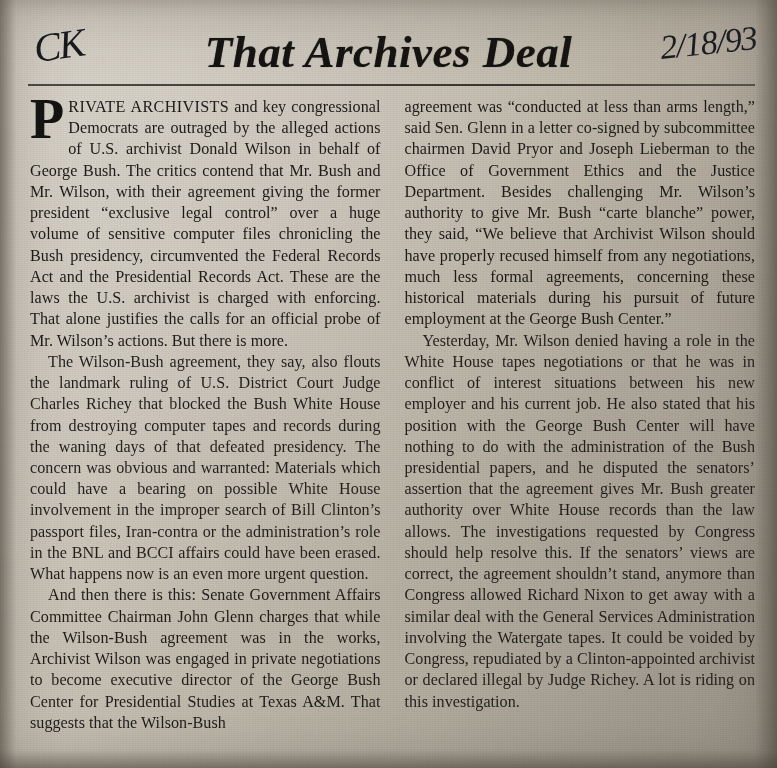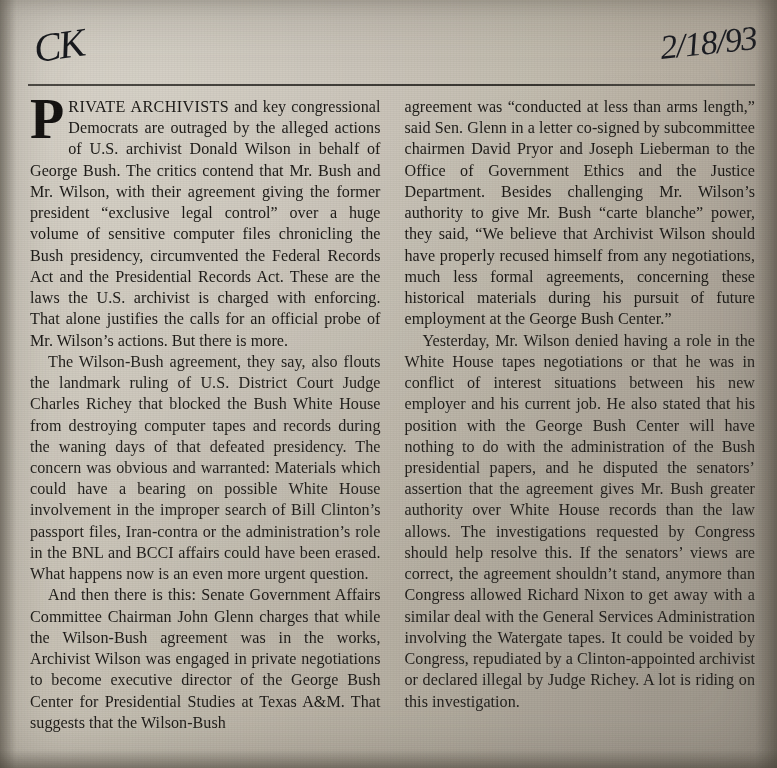--- a/index.html
+++ b/index.html
@@ -145,20 +145,21 @@
   }
 </style>
 </head>
 <body>
 
 <div class="page">
   <div class="paper"></div>
 
   <div class="annotation-initials">CK</div>
 
+  <div class="headline">That Archives Deal</div>
 
   <div class="annotation-date">2/18/93</div>
 
   <div class="rule"></div>
 
   <div class="columns">
     <div class="col">
       <p class="first"><span class="dropcap">P</span><span class="smallcaps">RIVATE ARCHIVISTS</span><span> and key congressional Democrats are outraged by the alleged actions of U.S. archivist Donald Wilson in behalf of George Bush. The critics contend that Mr. Bush and Mr. Wilson, with their agreement giving the former president “exclusive legal control” over a huge volume of sensitive computer files chronicling the Bush presidency, circumvented the Federal Records Act and the Presidential Records Act. These are the laws the U.S. archivist is charged with enforcing. That alone justifies the calls for an official probe of Mr. Wilson’s actions. But there is more.</span></p>
       <p>The Wilson-Bush agreement, they say, also flouts the landmark ruling of U.S. District Court Judge Charles Richey that blocked the Bush White House from destroying computer tapes and records during the waning days of that defeated presidency. The concern was obvious and warranted: Materials which could have a bearing on possible White House involvement in the improper search of Bill Clinton’s passport files, Iran-contra or the administration’s role in the BNL and BCCI affairs could have been erased. What happens now is an even more urgent question.</p>
       <p>And then there is this: Senate Government Affairs Committee Chairman John Glenn charges that while the Wilson-Bush agreement was in the works, Archivist Wilson was engaged in private negotiations to become executive director of the George Bush Center for Presidential Studies at Texas A&amp;M. That suggests that the Wilson-Bush</p>

